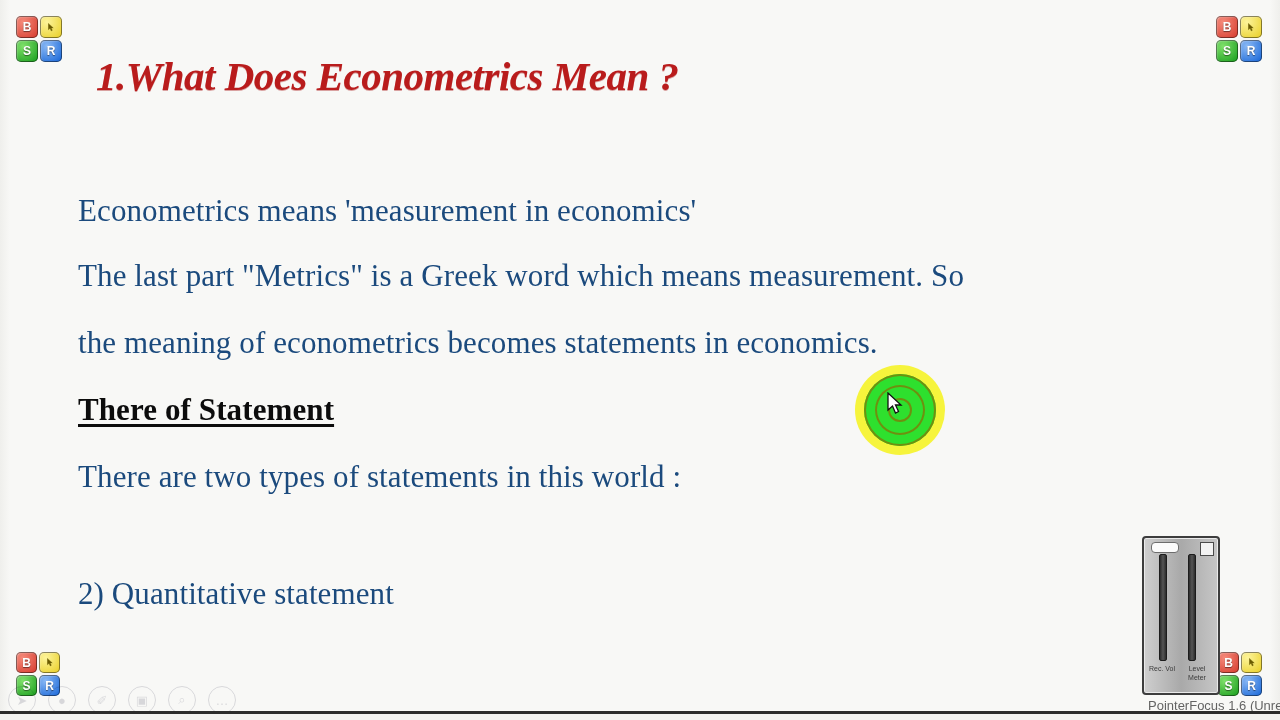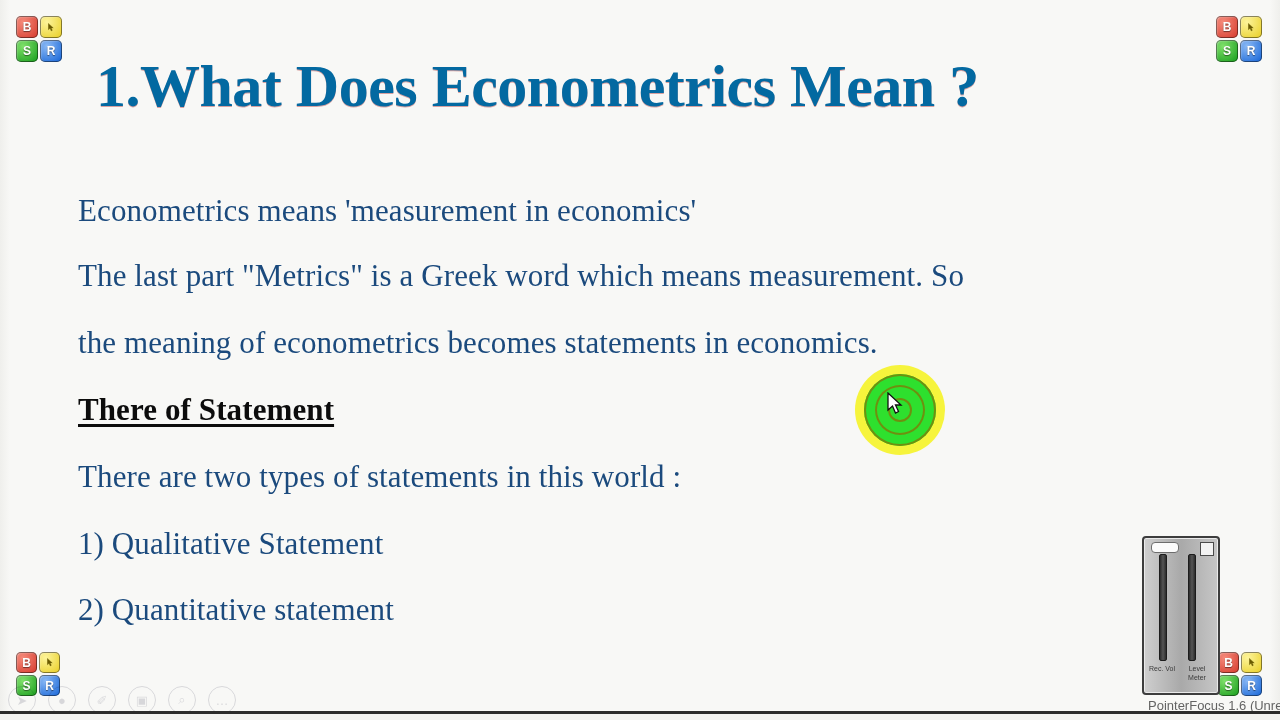--- a/index.html
+++ b/index.html
@@ -22,25 +22,26 @@
   #edge-right{position:absolute;right:0;top:0;width:10px;height:720px;
     background:linear-gradient(to left,#efefec,#f8f8f6);}
   #edge-bottom-rule{position:absolute;left:0;right:0;top:711px;height:3px;
     background:#2b2b2b;}
   #edge-bottom-fill{position:absolute;left:0;right:0;top:714px;height:6px;
     background:#f2f2f0;}
 
   
   #title{
     position:absolute;left:96px;top:52px;
-    font-size:60px;font-weight:bold;
-    color:#0369a1;
+    font-size:41px;font-weight:bold;
+    color:#b91c1c;
     letter-spacing:-0.5px;
     white-space:nowrap;
     text-shadow:0 1px 0 rgba(160,0,0,.35);
+    font-style:italic;
   }
 
   
   .body-line{
     position:absolute;left:78px;
     font-size:31px;
     color:#1b4a7d;
     white-space:nowrap;
     letter-spacing:.1px;
     margin-top:32px;
@@ -51,21 +52,21 @@
     text-decoration:underline;
     text-underline-offset:4px;
     text-decoration-thickness:3px;
   }
   #line-1{top:161px;}
   #line-2{top:226px;}
   #line-3{top:293px;}
   #line-4{top:360px;}
   #line-5{top:427px;}
   #line-6{top:494px;}
-  #line-7{top:560px;}
+  #line-7{top:544px;}
 
   
   #cursor-highlight{
     position:absolute;left:855px;top:365px;
     width:90px;height:90px;border-radius:50%;
     background:#f6f43c;
     display:flex;align-items:center;justify-content:center;
   }
   #cursor-ring-outer{
     width:72px;height:72px;border-radius:50%;
@@ -177,21 +178,20 @@
   <div id="edge-left"></div>
   <div id="edge-right"></div>
 
   <div id="title">1.What Does Econometrics Mean ?</div>
 
   <div class="body-line" id="line-1">Econometrics means 'measurement in economics'</div>
   <div class="body-line" id="line-2">The last part "Metrics" is a Greek word which means measurement. So</div>
   <div class="body-line" id="line-3">the meaning of econometrics becomes statements in economics.</div>
   <div class="body-line heading" id="line-4">There of Statement</div>
   <div class="body-line" id="line-5">There are two types of statements in this world :</div>
-  <div class="body-line" id="line-6">1) Qualitative Statement</div>
   <div class="body-line" id="line-7">2) Quantitative statement</div>
 
   <div id="cursor-highlight">
     <div id="cursor-ring-outer">
       <div id="cursor-ring-mid">
         <div id="cursor-ring-inner"></div>
       </div>
     </div>
   </div>
   <svg id="mouse-pointer" viewBox="0 0 16 24">

